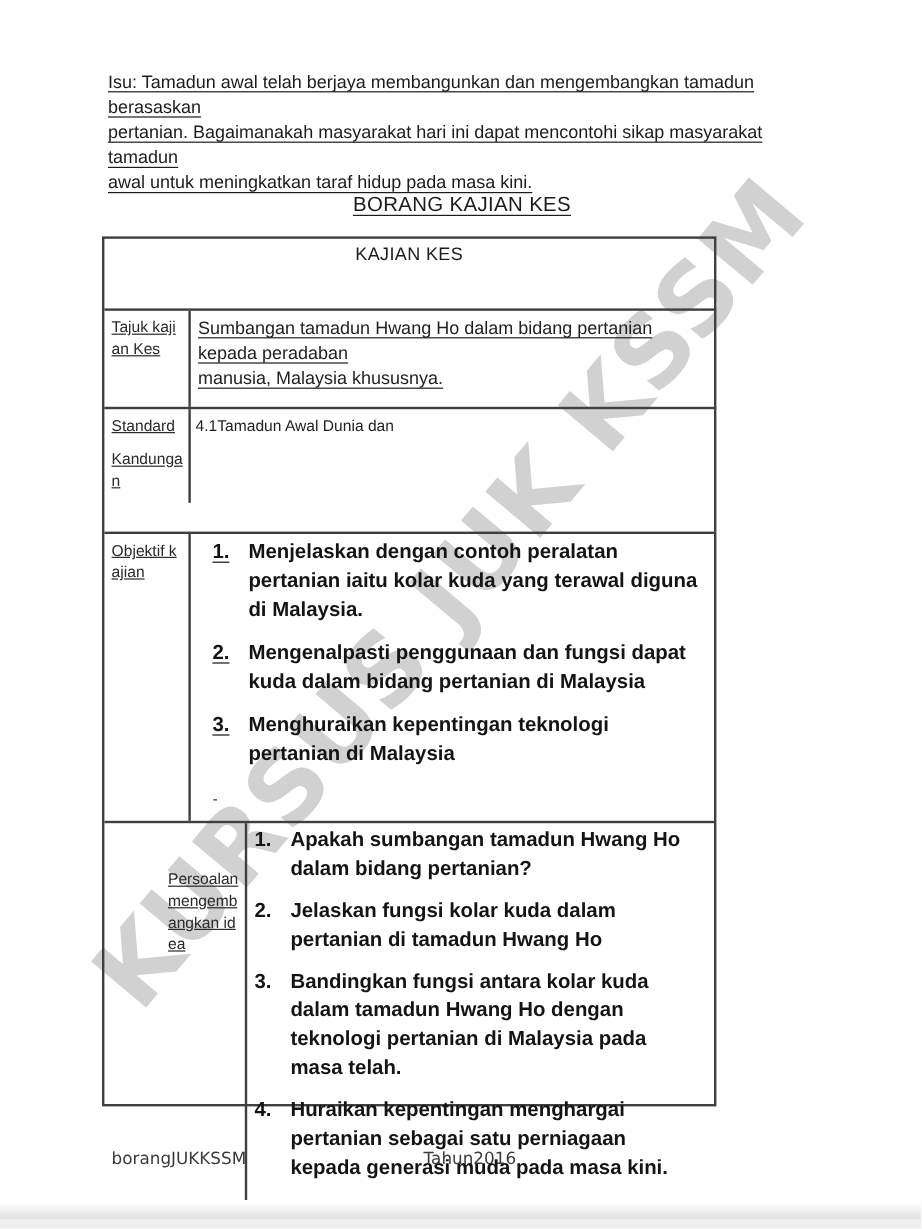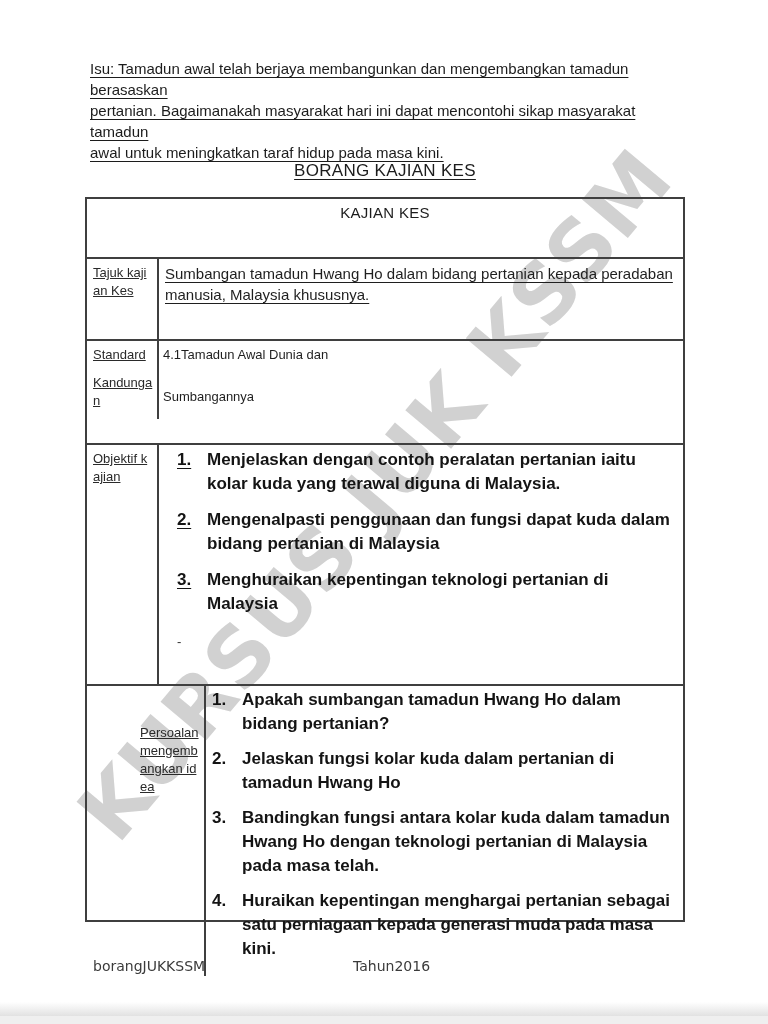--- a/index.html
+++ b/index.html
@@ -35,21 +35,21 @@
   .issue div{text-decoration:underline;text-underline-offset:3px;}
   
   .form-title{
     position:absolute;left:85px;top:161px;width:600px;
     text-align:center;font-size:17px;letter-spacing:.3px;
     text-decoration:underline;text-underline-offset:3px;
     color:#1c1c1c;
   }
   
   .case-table{
-    position:absolute;left:85px;top:197px;width:600px;height:725px;
+    position:absolute;left:85px;top:197px;width:512px;height:725px;
     border:2px solid #3f3f3f;box-sizing:border-box;
     display:flex;flex-direction:column;
     background:transparent;
   }
   .t-header{
     height:60px;box-sizing:border-box;flex:0 0 auto;
     border-bottom:2px solid #3f3f3f;
     text-align:center;font-size:15px;letter-spacing:.3px;
     padding-top:5px;color:#1c1c1c;
   }
@@ -140,21 +140,20 @@
         </div>
       </div>
 
       <div class="t-row row-standard">
         <div class="t-label standard-label">
           <div class="lbl-line">Standard</div>
           <div class="lbl-line">Kandungan</div>
         </div>
         <div class="t-content standard-content">
           <div class="std-line">4.1Tamadun Awal Dunia dan</div>
-          <div class="std-line">Sumbangannya</div>
         </div>
       </div>
 
       <div class="t-row row-objektif">
         <div class="t-label">Objektif kajian</div>
         <div class="t-content objektif-list">
           <div class="q-item">
             <span class="q-num">1.</span>
             <span class="q-text">Menjelaskan dengan contoh peralatan pertanian iaitu kolar kuda yang terawal diguna di Malaysia.</span>
           </div>

